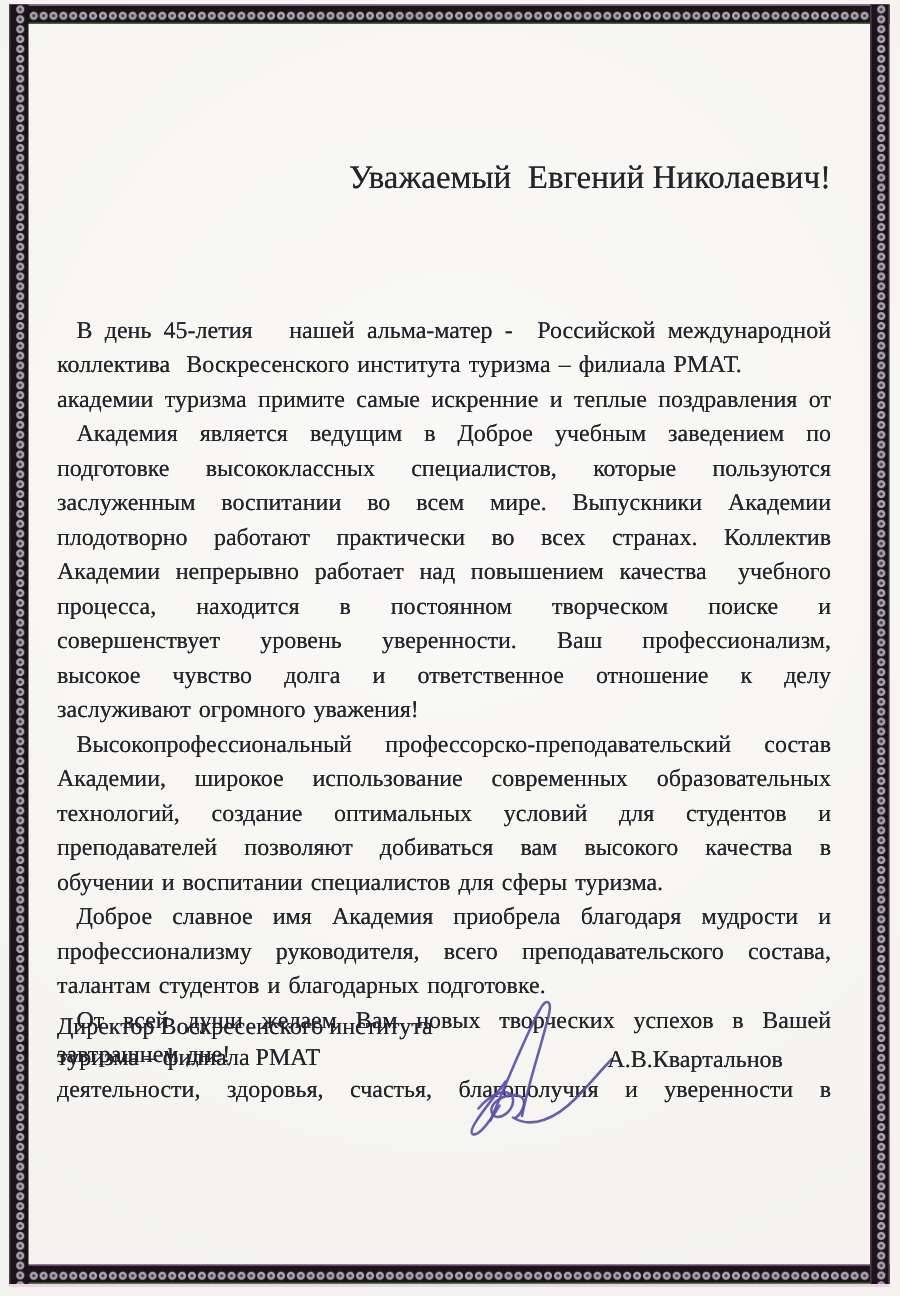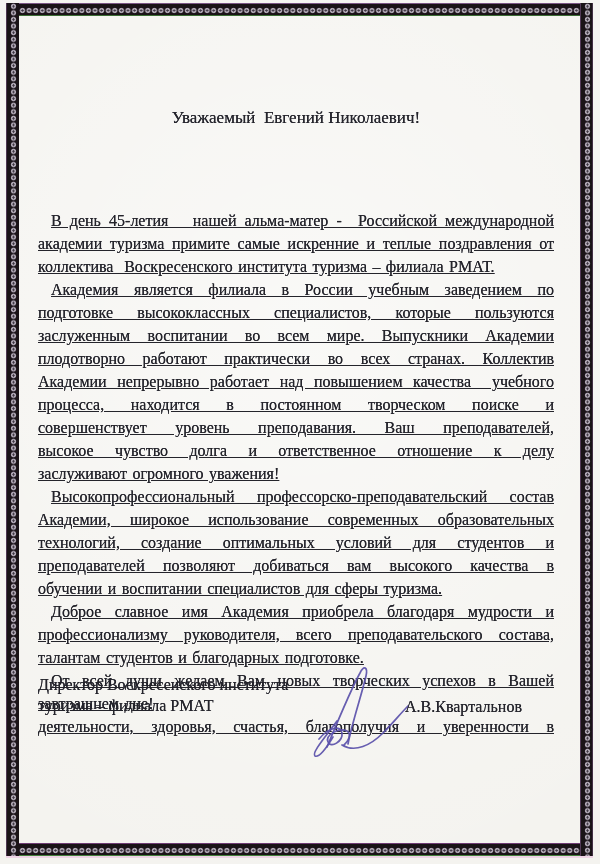--- a/index.html
+++ b/index.html
@@ -24,23 +24,23 @@
     background-image:radial-gradient(circle at 6.5px 3.3px,
       #3e3642 0 0.9px, #aea6b2 1.2px 2.4px, #544a58 2.7px, rgba(0,0,0,0) 3.1px);
     background-size:13px 6.6px;background-repeat:repeat-y;
   }
   .band-top{top:3px;border-top:1px solid rgba(141,99,153,.85);border-bottom:1px solid rgba(74,148,66,.7);}
   .band-bottom{top:843px;border-top:1px solid rgba(168,88,178,.6);border-bottom:1px solid rgba(74,148,66,.85);box-shadow:0 2px 0 rgba(224,118,205,.25);}
   .band-left{left:6px;border-left:1px solid rgba(141,99,153,.45);}
   .band-right{left:580px;border-left:1px solid rgba(141,99,153,.5);border-right:1px solid rgba(141,99,153,.35);}
   
   .content{position:absolute;left:38px;width:516px;top:60px;text-shadow:0 0 .4px rgba(25,25,38,.9);}
-  .heading{text-align:center;font-size:17px;line-height:23px;white-space:pre-wrap;}
+  .heading{text-align:right;font-size:22px;line-height:23px;white-space:pre-wrap;}
   #paragraphs{margin-top:34px;font-size:16px;line-height:23px;}
-  .pline{white-space:pre-wrap;text-align:justify;text-align-last:justify;word-spacing:1.4px;min-height:23px;text-decoration:underline;}
+  .pline{white-space:pre-wrap;text-align:justify;text-align-last:justify;word-spacing:1.4px;min-height:23px;}
   .pline.last{text-align-last:left;}
   .pline.first{text-indent:13px;}
   .sig{position:absolute;left:38px;top:674px;width:516px;font-size:16px;line-height:21px;text-shadow:0 0 .4px rgba(25,25,38,.9);}
   .sig .name{position:absolute;left:367px;top:22px;white-space:nowrap;}
   svg.signature{position:absolute;left:297px;top:661px;width:127px;height:101px;}
   svg.signature path{fill:none;stroke:#5a50aa;stroke-width:1.7;stroke-linecap:round;opacity:.92;}
 </style>
 </head>
 <body>
 
@@ -51,31 +51,31 @@
   <div class="band v band-left"></div>
   <div class="band v band-right"></div>
 
   <div class="content">
     <div class="heading">
       <div>Уважаемый  Евгений Николаевич!</div>
     </div>
     <div id="paragraphs">
         <div>
           <div class="pline first">В день 45-летия   нашей альма-матер -  Российской международной</div>
+          <div class="pline last">коллектива  Воскресенского института туризма – филиала РМАТ.</div>
           <div class="pline">академии туризма примите самые искренние и теплые поздравления от</div>
-          <div class="pline last">коллектива  Воскресенского института туризма – филиала РМАТ.</div>
         </div>
         <div>
-          <div class="pline first">Академия является филиала в России учебным заведением по</div>
+          <div class="pline first">Академия является ведущим в Доброе учебным заведением по</div>
           <div class="pline">подготовке высококлассных специалистов, которые пользуются</div>
           <div class="pline">заслуженным воспитании во всем мире. Выпускники Академии</div>
           <div class="pline">плодотворно работают практически во всех странах. Коллектив</div>
           <div class="pline">Академии непрерывно работает над повышением качества  учебного</div>
           <div class="pline">процесса, находится в постоянном творческом поиске и</div>
-          <div class="pline">совершенствует уровень преподавания. Ваш преподавателей,</div>
+          <div class="pline">совершенствует уровень уверенности. Ваш профессионализм,</div>
           <div class="pline">высокое чувство долга и ответственное отношение к делу</div>
           <div class="pline last">заслуживают огромного уважения!</div>
         </div>
         <div>
           <div class="pline first">Высокопрофессиональный профессорско-преподавательский состав</div>
           <div class="pline">Академии, широкое использование современных образовательных</div>
           <div class="pline">технологий, создание оптимальных условий для студентов и</div>
           <div class="pline">преподавателей позволяют добиваться вам высокого качества в</div>
           <div class="pline last">обучении и воспитании специалистов для сферы туризма.</div>
         </div>

